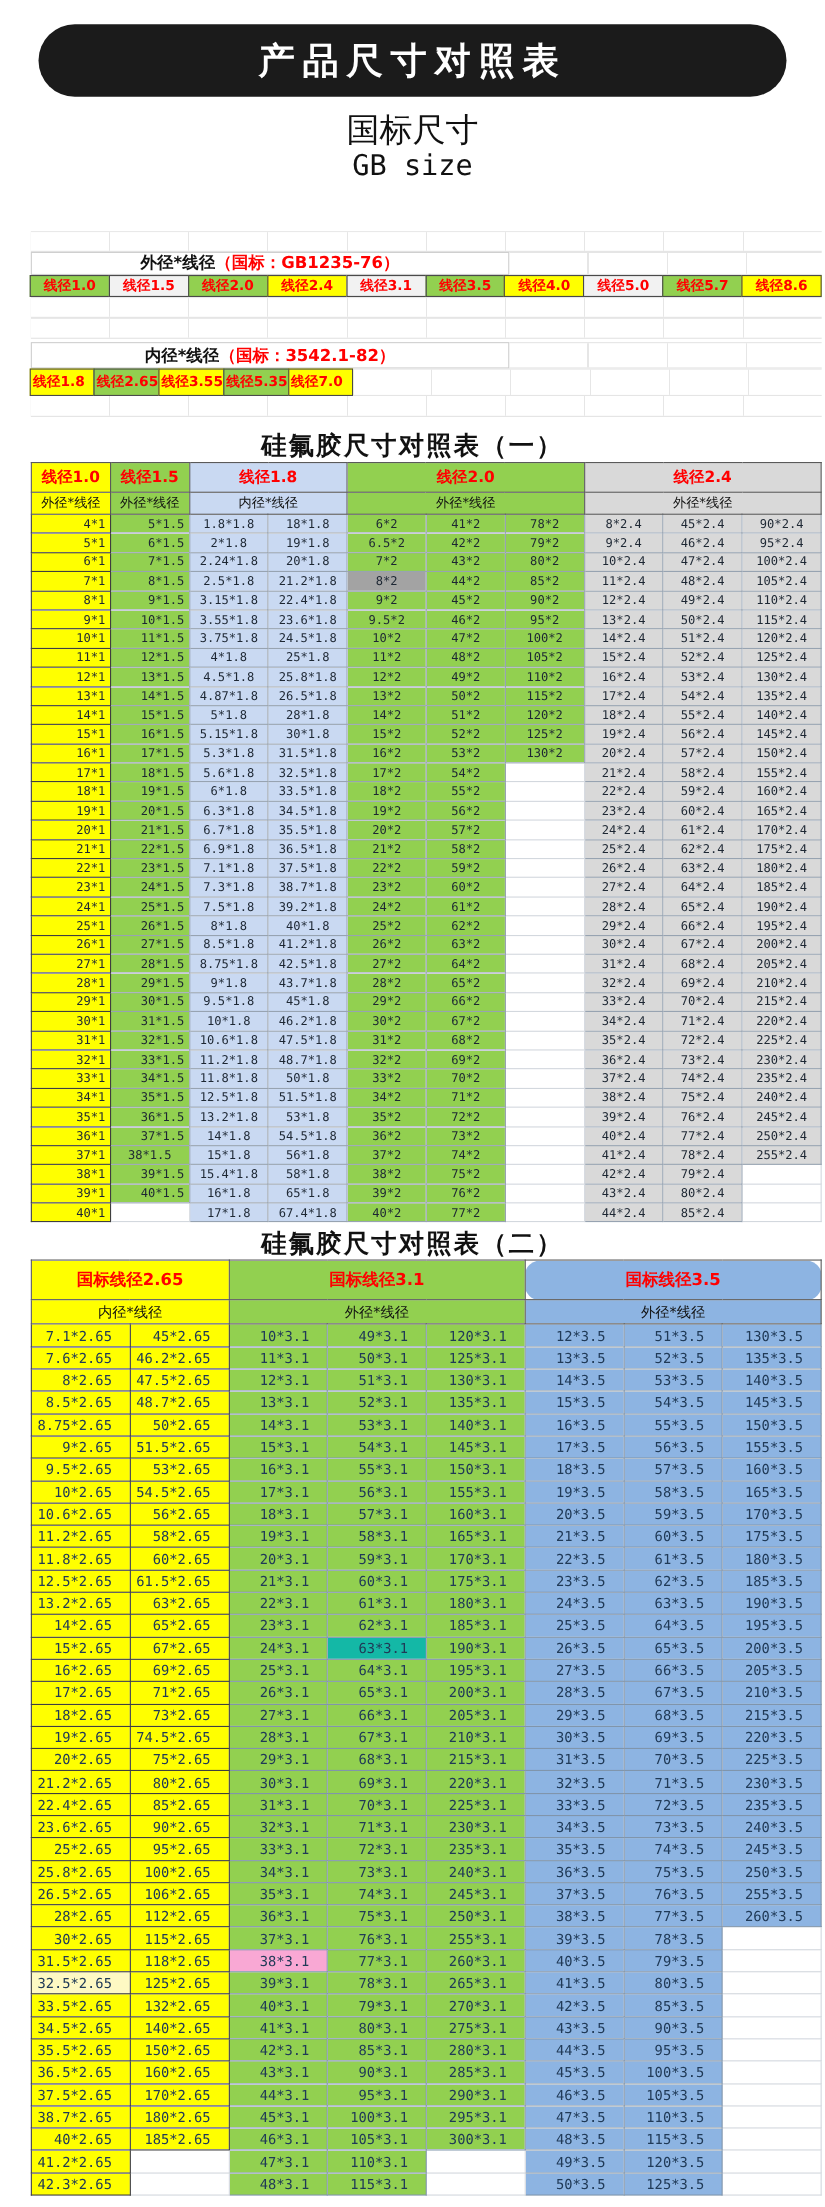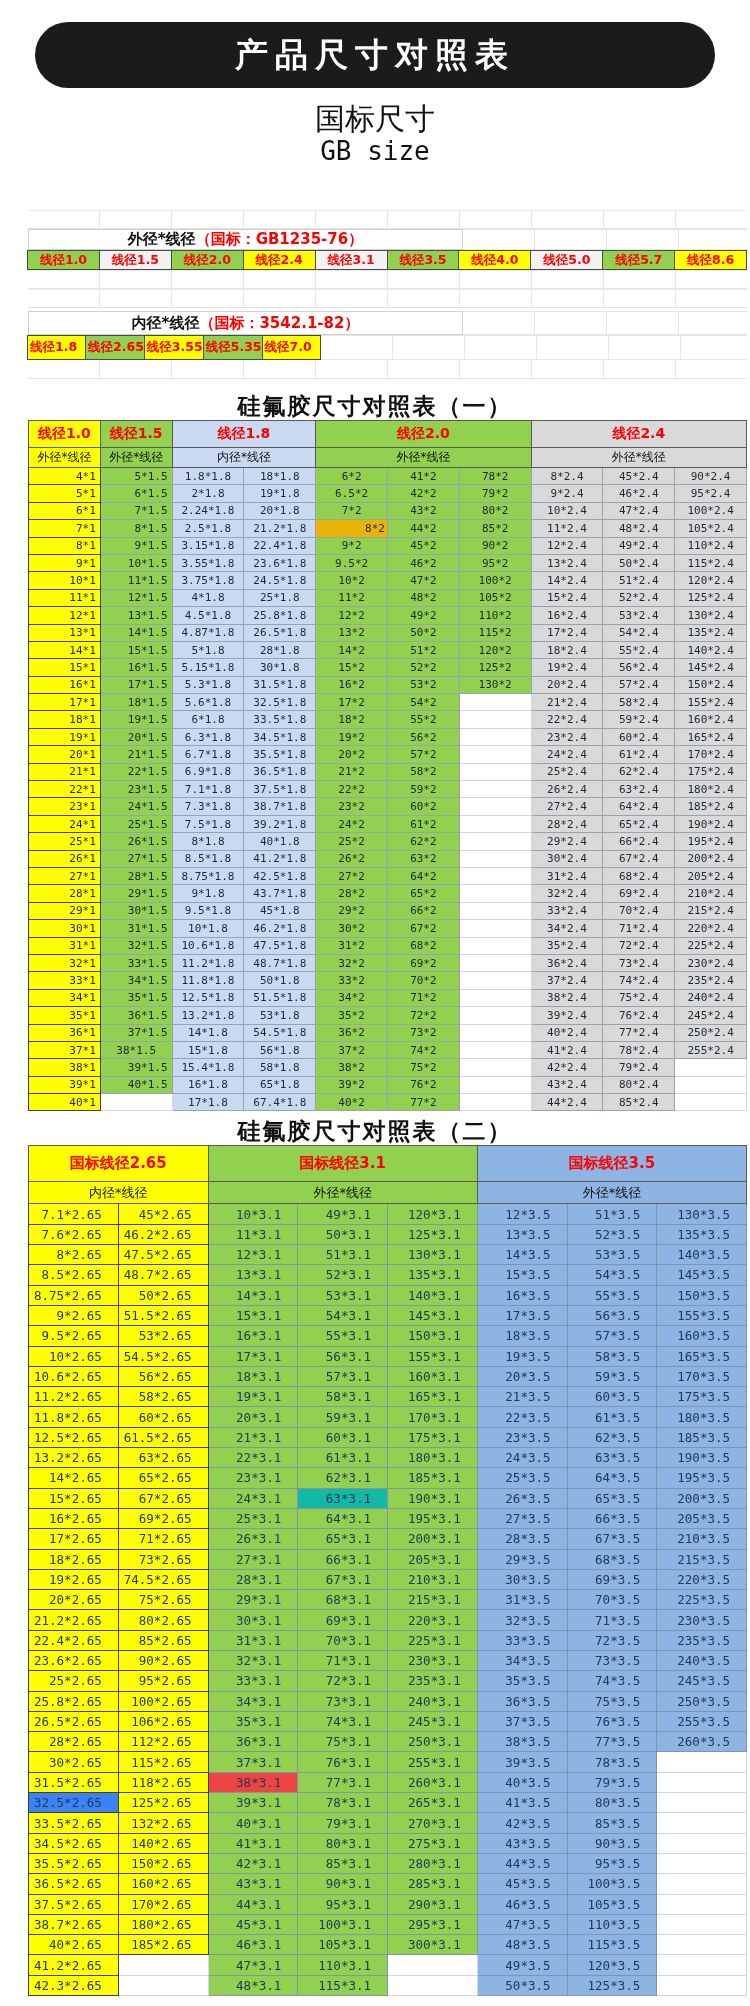--- a/index.html
+++ b/index.html
@@ -156,21 +156,21 @@
           <td class="ac" style="background: rgb(146, 208, 80);">80*2</td>
           <td class="ac" style="background: rgb(217, 217, 217);">10*2.4</td>
           <td class="ac" style="background: rgb(217, 217, 217);">47*2.4</td>
           <td class="ac" style="background: rgb(217, 217, 217);">100*2.4</td>
         </tr>
         <tr>
           <td class="ar cy" style="background: rgb(255, 255, 0);">7*1</td>
           <td class="ar" style="background: rgb(146, 208, 80);">8*1.5</td>
           <td class="ac" style="background: rgb(201, 217, 242);">2.5*1.8</td>
           <td class="ac" style="background: rgb(201, 217, 242);">21.2*1.8</td>
-          <td class="ac" style="background: #eab308; text-align: right;">8*2</td>
+          <td class="ac" style="background: #a3a3a3;">8*2</td>
           <td class="ac" style="background: rgb(146, 208, 80);">44*2</td>
           <td class="ac" style="background: rgb(146, 208, 80);">85*2</td>
           <td class="ac" style="background: rgb(217, 217, 217);">11*2.4</td>
           <td class="ac" style="background: rgb(217, 217, 217);">48*2.4</td>
           <td class="ac" style="background: rgb(217, 217, 217);">105*2.4</td>
         </tr>
         <tr>
           <td class="ar cy" style="background: rgb(255, 255, 0);">8*1</td>
           <td class="ar" style="background: rgb(146, 208, 80);">9*1.5</td>
           <td class="ac" style="background: rgb(201, 217, 242);">3.15*1.8</td>
@@ -568,21 +568,21 @@
         </tr>
       </tbody>
   </table>
 
   <div class="tbl-title" style="margin-top:6px;">硅氟胶尺寸对照表（二）</div>
   <table class="big t2">
     <thead id="t2head">
         <tr>
           <th colspan="2" class="glabel" style="background: rgb(255, 255, 0);">国标线径2.65</th>
           <th colspan="3" class="glabel" style="background: rgb(146, 208, 80);">国标线径3.1</th>
-          <th colspan="3" class="glabel" style="background: rgb(141, 180, 226);">国标线径3.5</th>
+          <th colspan="3" class="glabel" style="background: rgb(141, 180, 226); border-radius: 14px;">国标线径3.5</th>
         </tr>
         <tr>
           <th colspan="2" class="gsub" style="background: rgb(255, 255, 0);">内径*线径</th>
           <th colspan="3" class="gsub" style="background: rgb(146, 208, 80);">外径*线径</th>
           <th colspan="3" class="gsub" style="background: rgb(141, 180, 226);">外径*线径</th>
         </tr>
       </thead>
     <tbody id="t2body">
         <tr>
           <td class="ar cy" style="background: rgb(255, 255, 0);">7.1*2.65</td>
@@ -860,29 +860,29 @@
           <td class="ar" style="background: rgb(146, 208, 80);">37*3.1</td>
           <td class="ar" style="background: rgb(146, 208, 80);">76*3.1</td>
           <td class="ar" style="background: rgb(146, 208, 80);">255*3.1</td>
           <td class="ar" style="background: rgb(141, 180, 226);">39*3.5</td>
           <td class="ar" style="background: rgb(141, 180, 226);">78*3.5</td>
           <td class="ar blank"></td>
         </tr>
         <tr>
           <td class="ar cy" style="background: rgb(255, 255, 0);">31.5*2.65</td>
           <td class="ar cy" style="background: rgb(255, 255, 0);">118*2.65</td>
-          <td class="ar" style="background: #ef4444;">38*3.1</td>
+          <td class="ar" style="background: #f9a8d4;">38*3.1</td>
           <td class="ar" style="background: rgb(146, 208, 80);">77*3.1</td>
           <td class="ar" style="background: rgb(146, 208, 80);">260*3.1</td>
           <td class="ar" style="background: rgb(141, 180, 226);">40*3.5</td>
           <td class="ar" style="background: rgb(141, 180, 226);">79*3.5</td>
           <td class="ar blank"></td>
         </tr>
         <tr>
-          <td class="ar cy" style="background: #3b82f6;">32.5*2.65</td>
+          <td class="ar cy" style="background: #fef9c3;">32.5*2.65</td>
           <td class="ar cy" style="background: rgb(255, 255, 0);">125*2.65</td>
           <td class="ar" style="background: rgb(146, 208, 80);">39*3.1</td>
           <td class="ar" style="background: rgb(146, 208, 80);">78*3.1</td>
           <td class="ar" style="background: rgb(146, 208, 80);">265*3.1</td>
           <td class="ar" style="background: rgb(141, 180, 226);">41*3.5</td>
           <td class="ar" style="background: rgb(141, 180, 226);">80*3.5</td>
           <td class="ar blank"></td>
         </tr>
         <tr>
           <td class="ar cy" style="background: rgb(255, 255, 0);">33.5*2.65</td>

